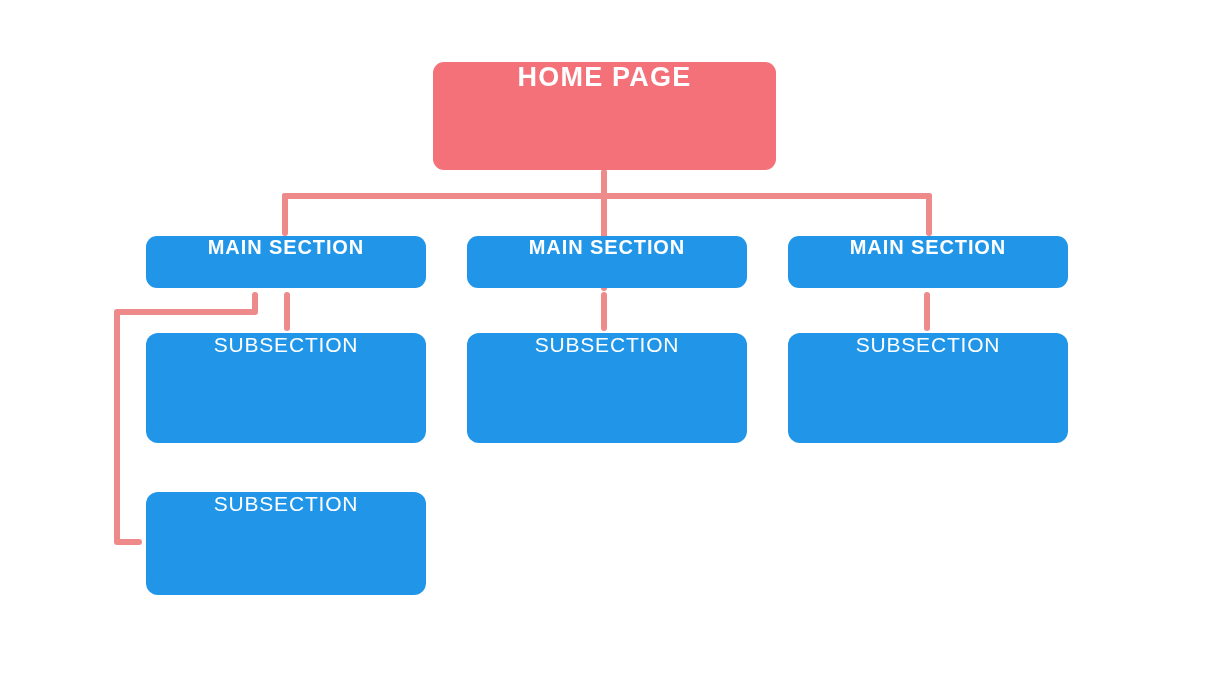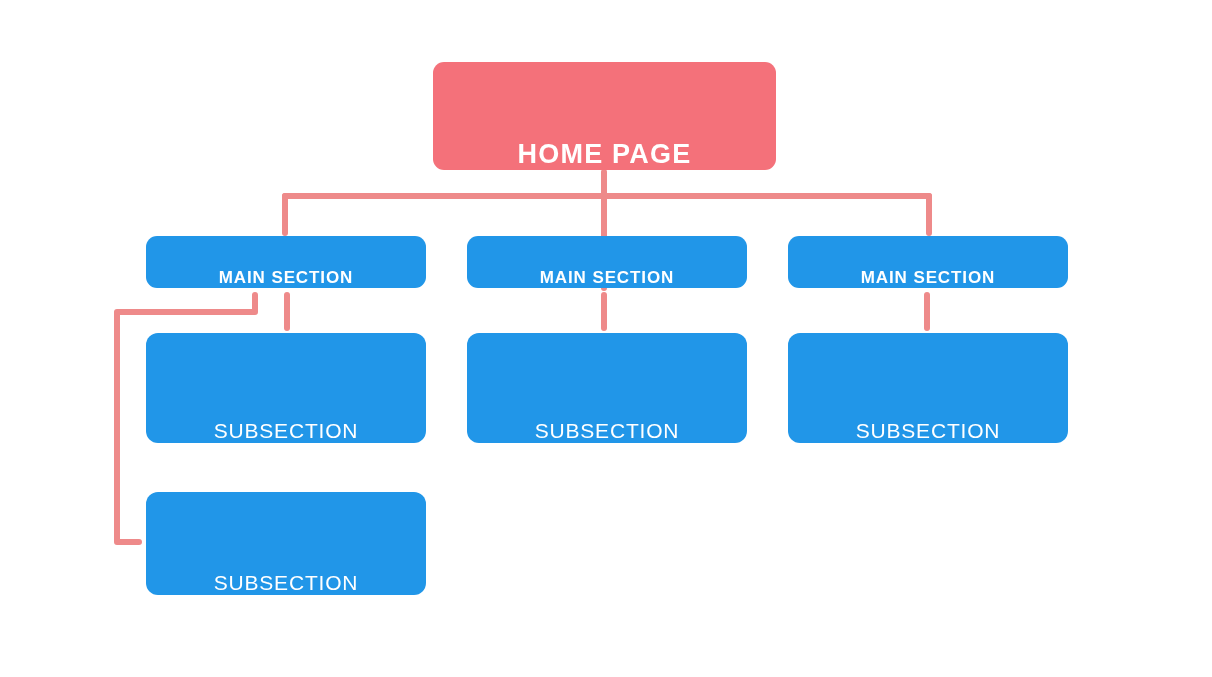--- a/index.html
+++ b/index.html
@@ -21,21 +21,21 @@
     position: absolute;
     left: 0;
     top: 0;
     width: 1212px;
     height: 677px;
     pointer-events: none;
   }
   .node {
     position: absolute;
     display: flex;
-    align-items: flex-end;
+    align-items: flex-start;
     justify-content: center;
     text-align: center;
     box-sizing: border-box;
     border-radius: 10px;
     color: #ffffff;
     -webkit-font-smoothing: antialiased;
   }
   .node-home {
     left: 433px;
     top: 62px;
@@ -50,21 +50,21 @@
     letter-spacing: 1.2px;
   }
   .node-main {
     width: 280px;
     height: 52px;
     background: #2196E8;
     border-radius: 11px;
     top: 236px;
   }
   .node-main .node-label {
-    font-size: 17px;
+    font-size: 20px;
     font-weight: bold;
     letter-spacing: 0.9px;
   }
   .node-sub {
     width: 280px;
     background: #2196E8;
     border-radius: 12px;
   }
   .node-sub .node-label {
     font-size: 21px;

